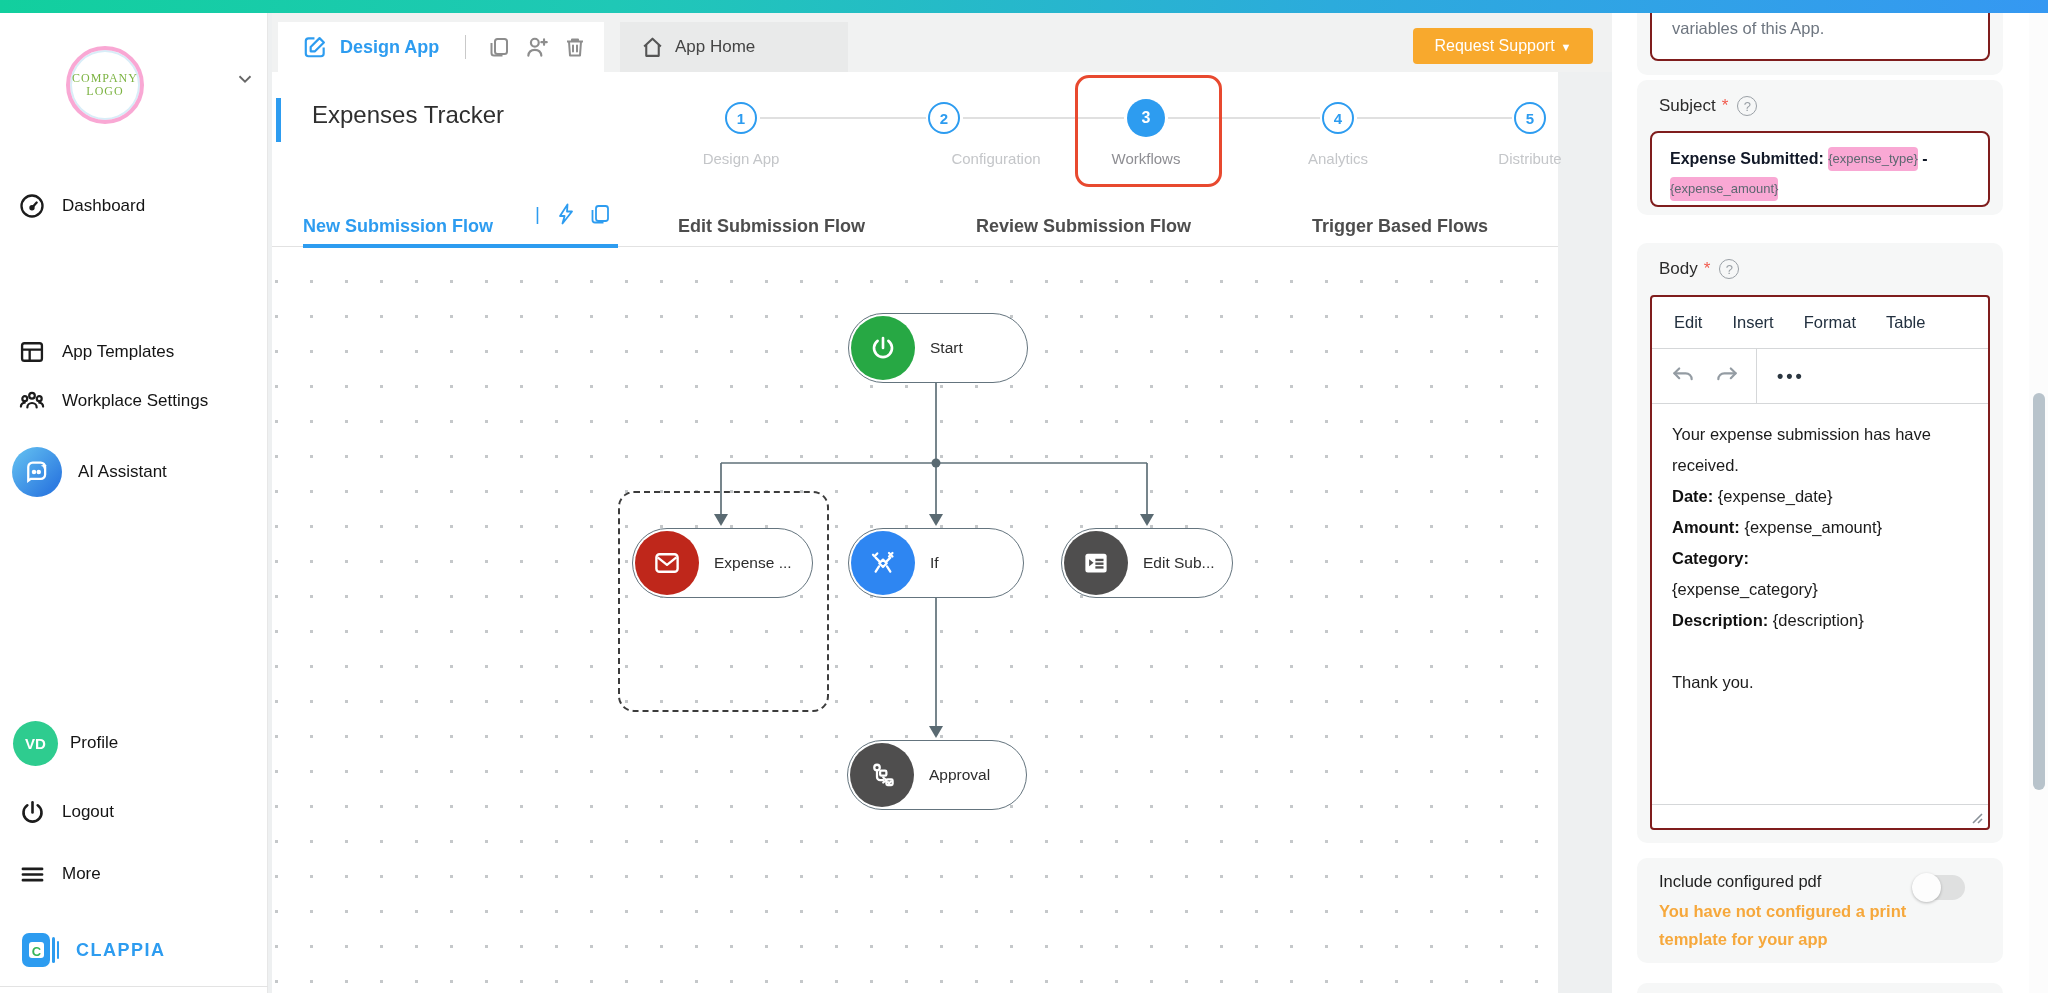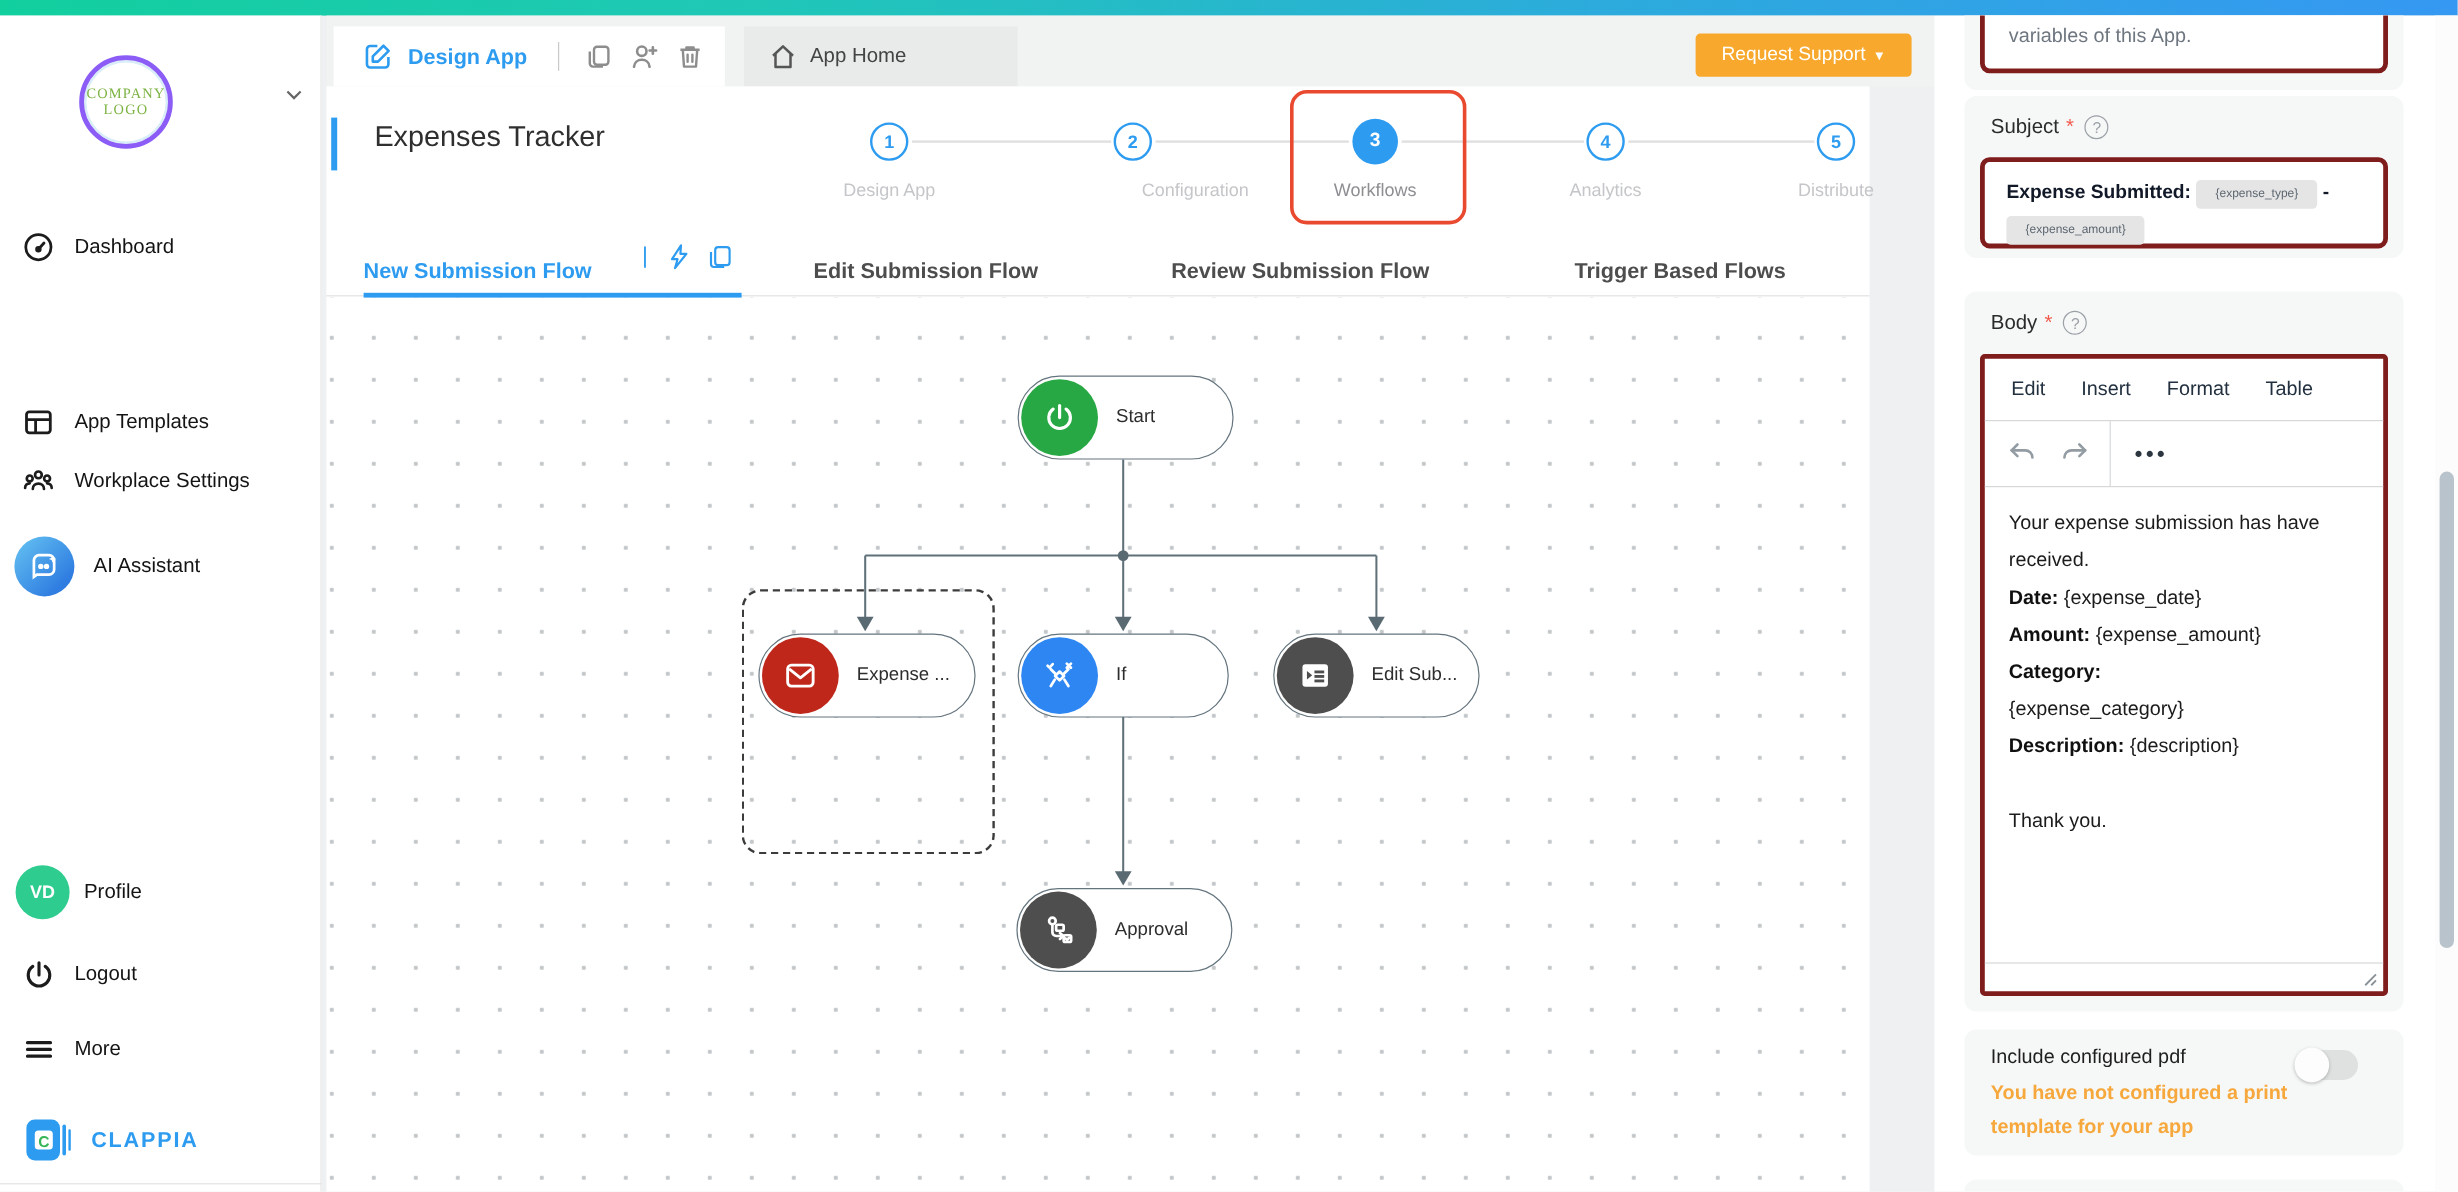--- a/index.html
+++ b/index.html
@@ -8,21 +8,21 @@
   .abs { position:absolute; }
 
   
   #top-gradient { left:0; top:0; width:2048px; height:13px;
     background:linear-gradient(90deg,#12cf9e 0%,#1fc8b6 30%,#2cabdc 65%,#3598f2 100%); }
 
   
   #sidebar { left:0; top:13px; width:268px; height:980px; background:#fff;
     border-right:1px solid #e7e7e7; }
   #company-logo { left:66px; top:33px; width:78px; height:78px; border-radius:50%;
-    border:4px solid #8b5cf6; box-shadow:0 0 0 2px #d8edf8 inset;
+    border:4px solid #f9a8d4; box-shadow:0 0 0 2px #d8edf8 inset;
     display:flex; flex-direction:column; align-items:center; justify-content:center; }
   #company-logo span { color:#7cb342; font-family:"Liberation Serif",serif;
     font-size:12px; letter-spacing:1px; line-height:13px; }
   #logo-chevron { left:234px; top:55px; color:#666; }
   .nav-item { left:0; width:268px; height:44px; display:flex; align-items:center; cursor:pointer; }
   .nav-item .nicon { width:32px; height:32px; margin-left:16px; display:flex;
     align-items:center; justify-content:center; color:#1c1c1c; flex:none; }
   .nav-item .nlabel { margin-left:14px; font-size:17px; color:#141414; }
   #nav-dashboard { top:171px; } #nav-create { top:236px; } #nav-templates { top:317px;text-align:right; }
   #nav-workplace { top:366px; } #nav-ai { top:435px; height:48px; }
@@ -103,36 +103,36 @@
   #if-circle      { background:#2e86f2; }
   #edit-circle    { background:#4f4e4e; }
   #approval-circle{ background:#4f4e4e; }
   #selection-box { left:618px; top:491px; width:211px; height:221px;
     border:2px dashed #3c3c3c; border-radius:16px; z-index:2; }
 
   
   #right-panel { left:1612px; top:13px; width:436px; height:980px; background:#fff; overflow:hidden; }
   .card { position:absolute; left:25px; width:366px; background:#f6f7f7; border-radius:10px; }
   .input-box { position:absolute; left:13px; right:13px; background:#fff;
-    border:4px solid #7f1d1d; border-radius:8px; }
+    border:2px solid #7f1d1d; border-radius:8px; }
   #card-variables { top:-40px; height:102px; }
   #variables-box { top:32px; bottom:14px; }
   #variables-note { margin:12px 0 0 20px; font-size:16.5px; color:#6e7680; }
   #card-subject { top:67px; height:135px; }
   .field-label-row { display:flex; align-items:center; margin:16px 0 0 22px; }
   .field-label { font-size:17px; color:#2b2b2b; font-weight:500; }
   .req-star { color:#f15b4e; margin-left:6px; font-size:17px; }
   .qmark { width:20px; height:20px; border:1.5px solid #9aa0a6; border-radius:50%;
     color:#9aa0a6; font-size:13px; display:flex; align-items:center; justify-content:center;
     margin-left:9px; cursor:pointer; }
   #subject-box { top:51px; height:76px; padding:11px 18px; font-size:16px; color:#1f2937;
     line-height:30px; cursor:text; }
   #subject-box b { font-weight:bold; color:#111827; }
-  .chip { display:inline-block; background:#e5e5e5; border-radius:4px; padding:0 16px;
-    font-size:10px; color:#5d6771; line-height:24px; vertical-align:1px; }
+  .chip { display:inline-block; background:#f9a8d4; border-radius:4px; padding:0 0;
+    font-size:13px; color:#5d6771; line-height:24px; vertical-align:1px; }
   #card-body { top:230px; height:600px; }
   #body-editor { top:52px; bottom:13px; border-radius:4px; }
   #editor-menubar { height:52px; border-bottom:1px solid #d5d7d9; display:flex;
     align-items:center; padding-left:22px; }
   .menu-item { font-size:16.5px; color:#22303f; margin-right:30px; cursor:pointer; }
   #editor-toolbar { height:55px; border-bottom:1px solid #d5d7d9; display:flex; align-items:center; }
   .tb-icon { width:26px; height:26px; color:#949ca3; margin-left:18px; cursor:pointer; }
   #tb-sep { width:1px; height:54px; background:#d5d7d9; margin-left:16px; }
   #ellipsis-btn { color:#2b3640; font-size:18px; letter-spacing:3px; margin-left:20px;
     font-weight:bold; cursor:pointer; }

